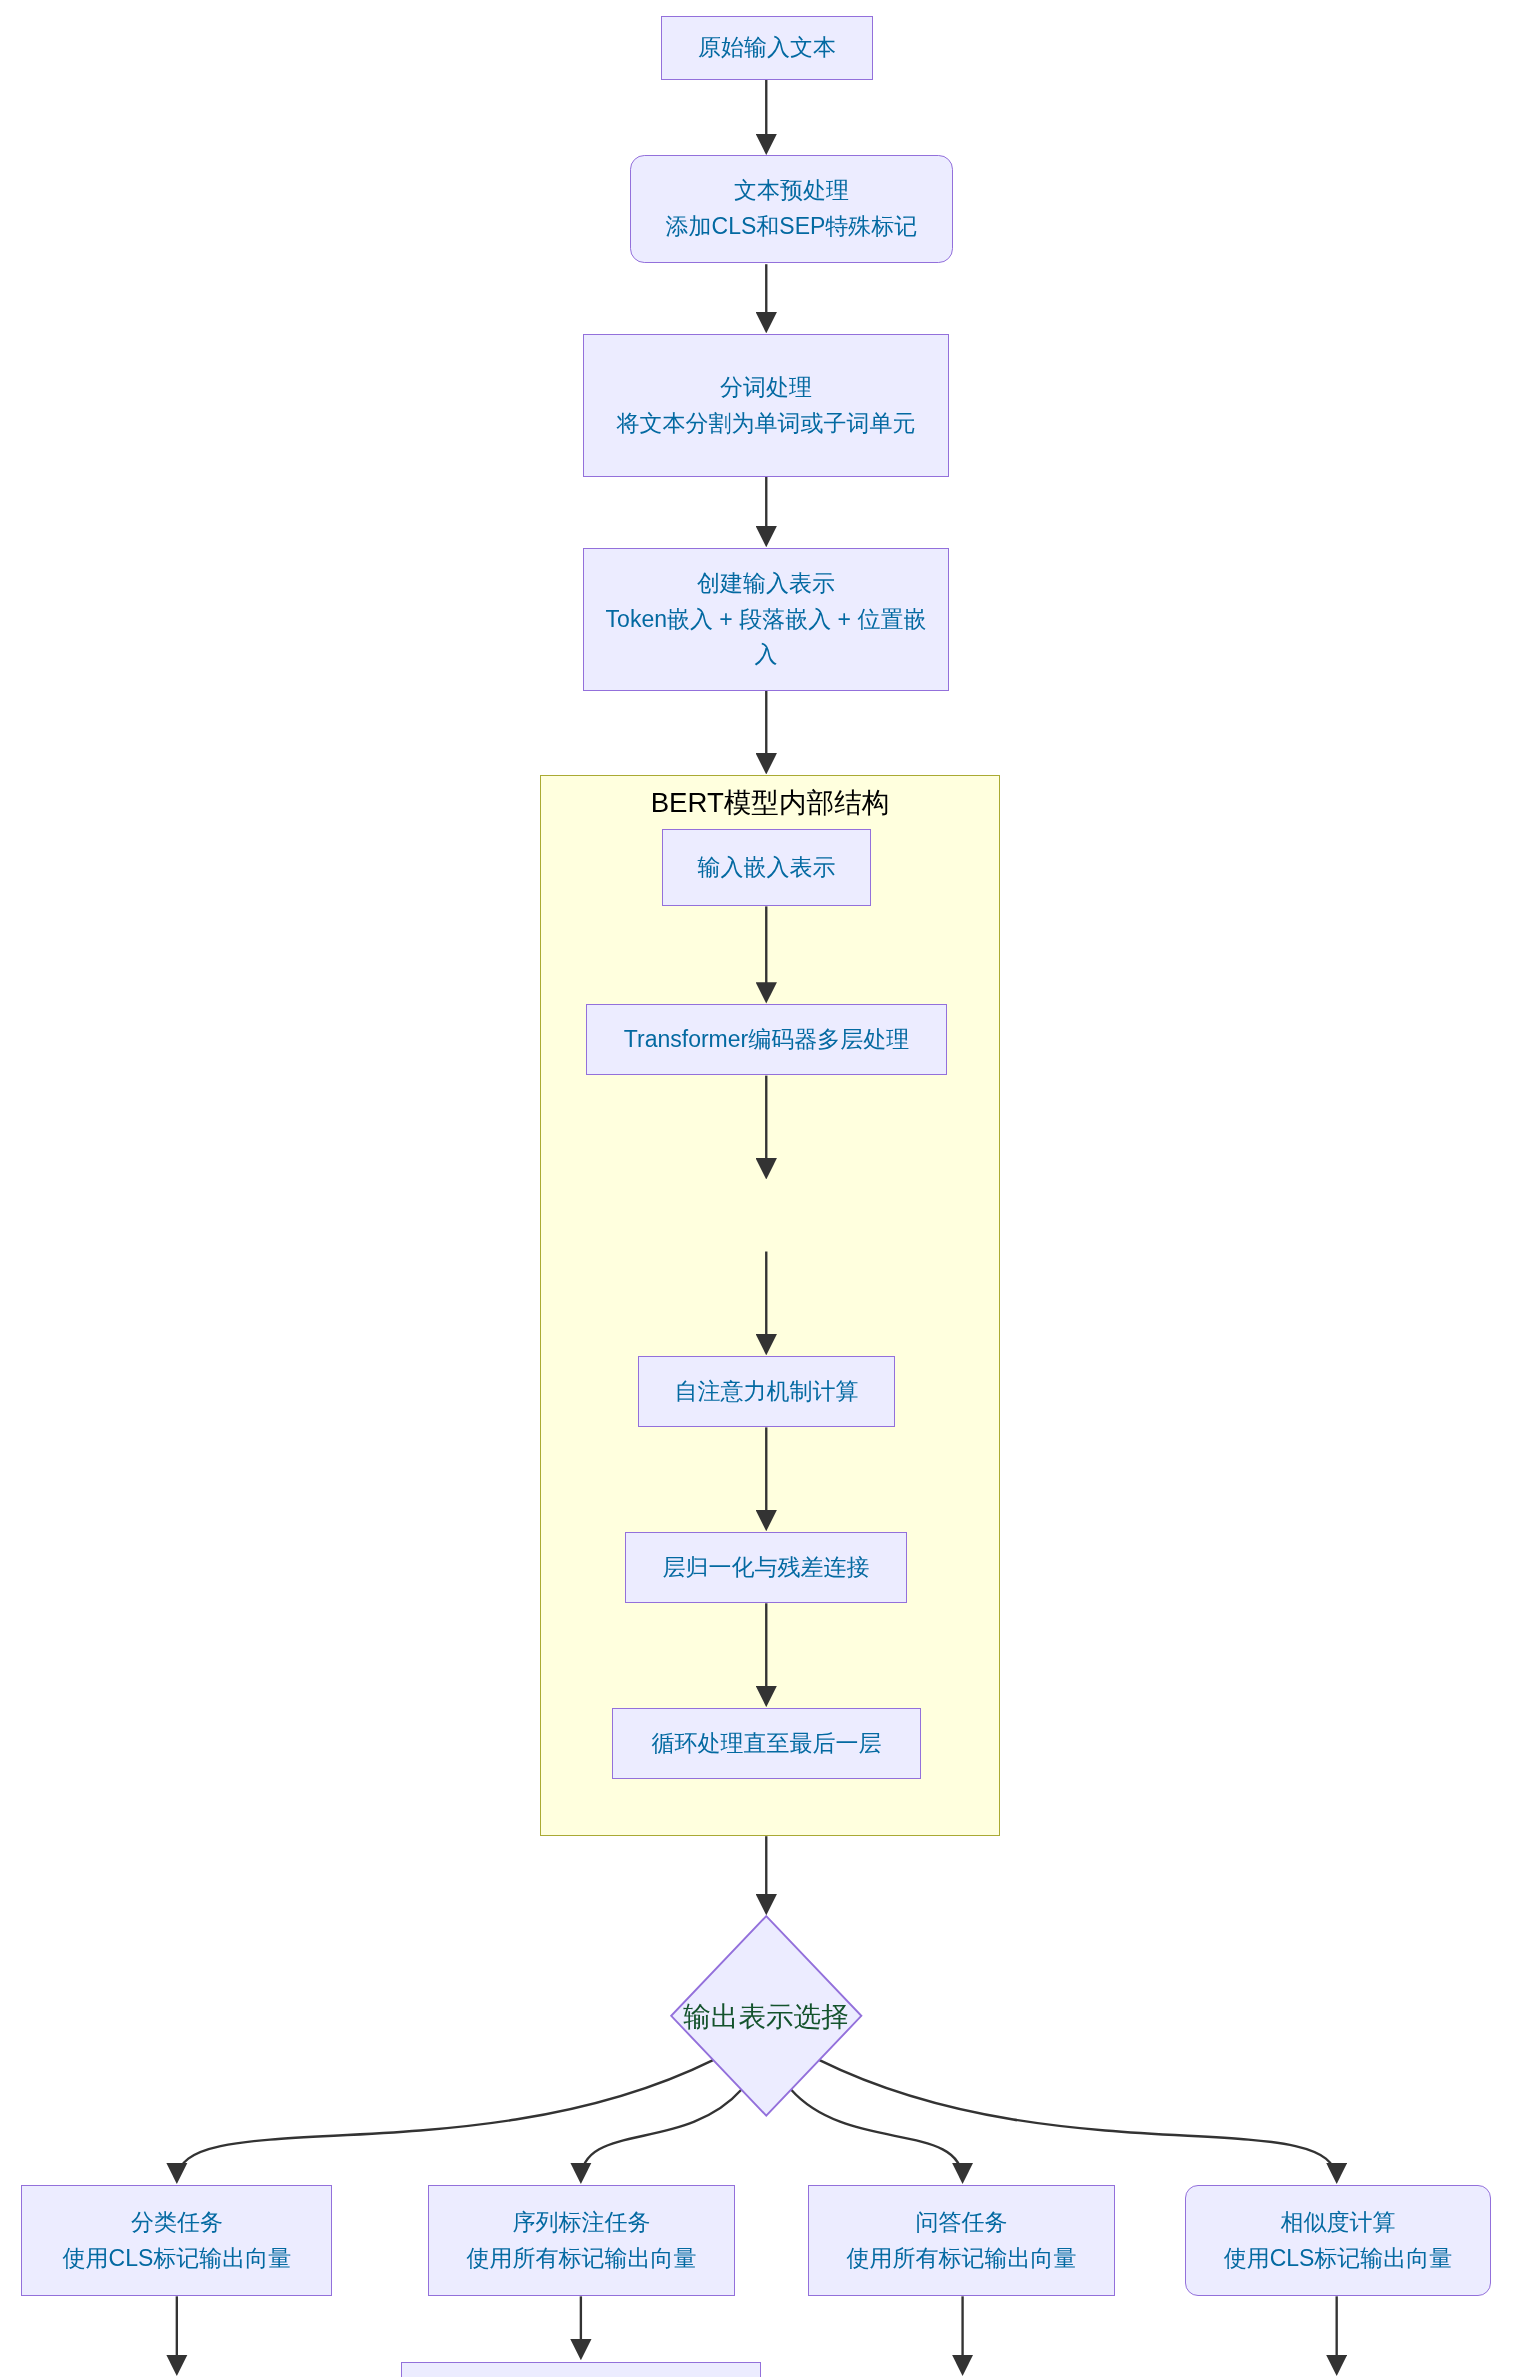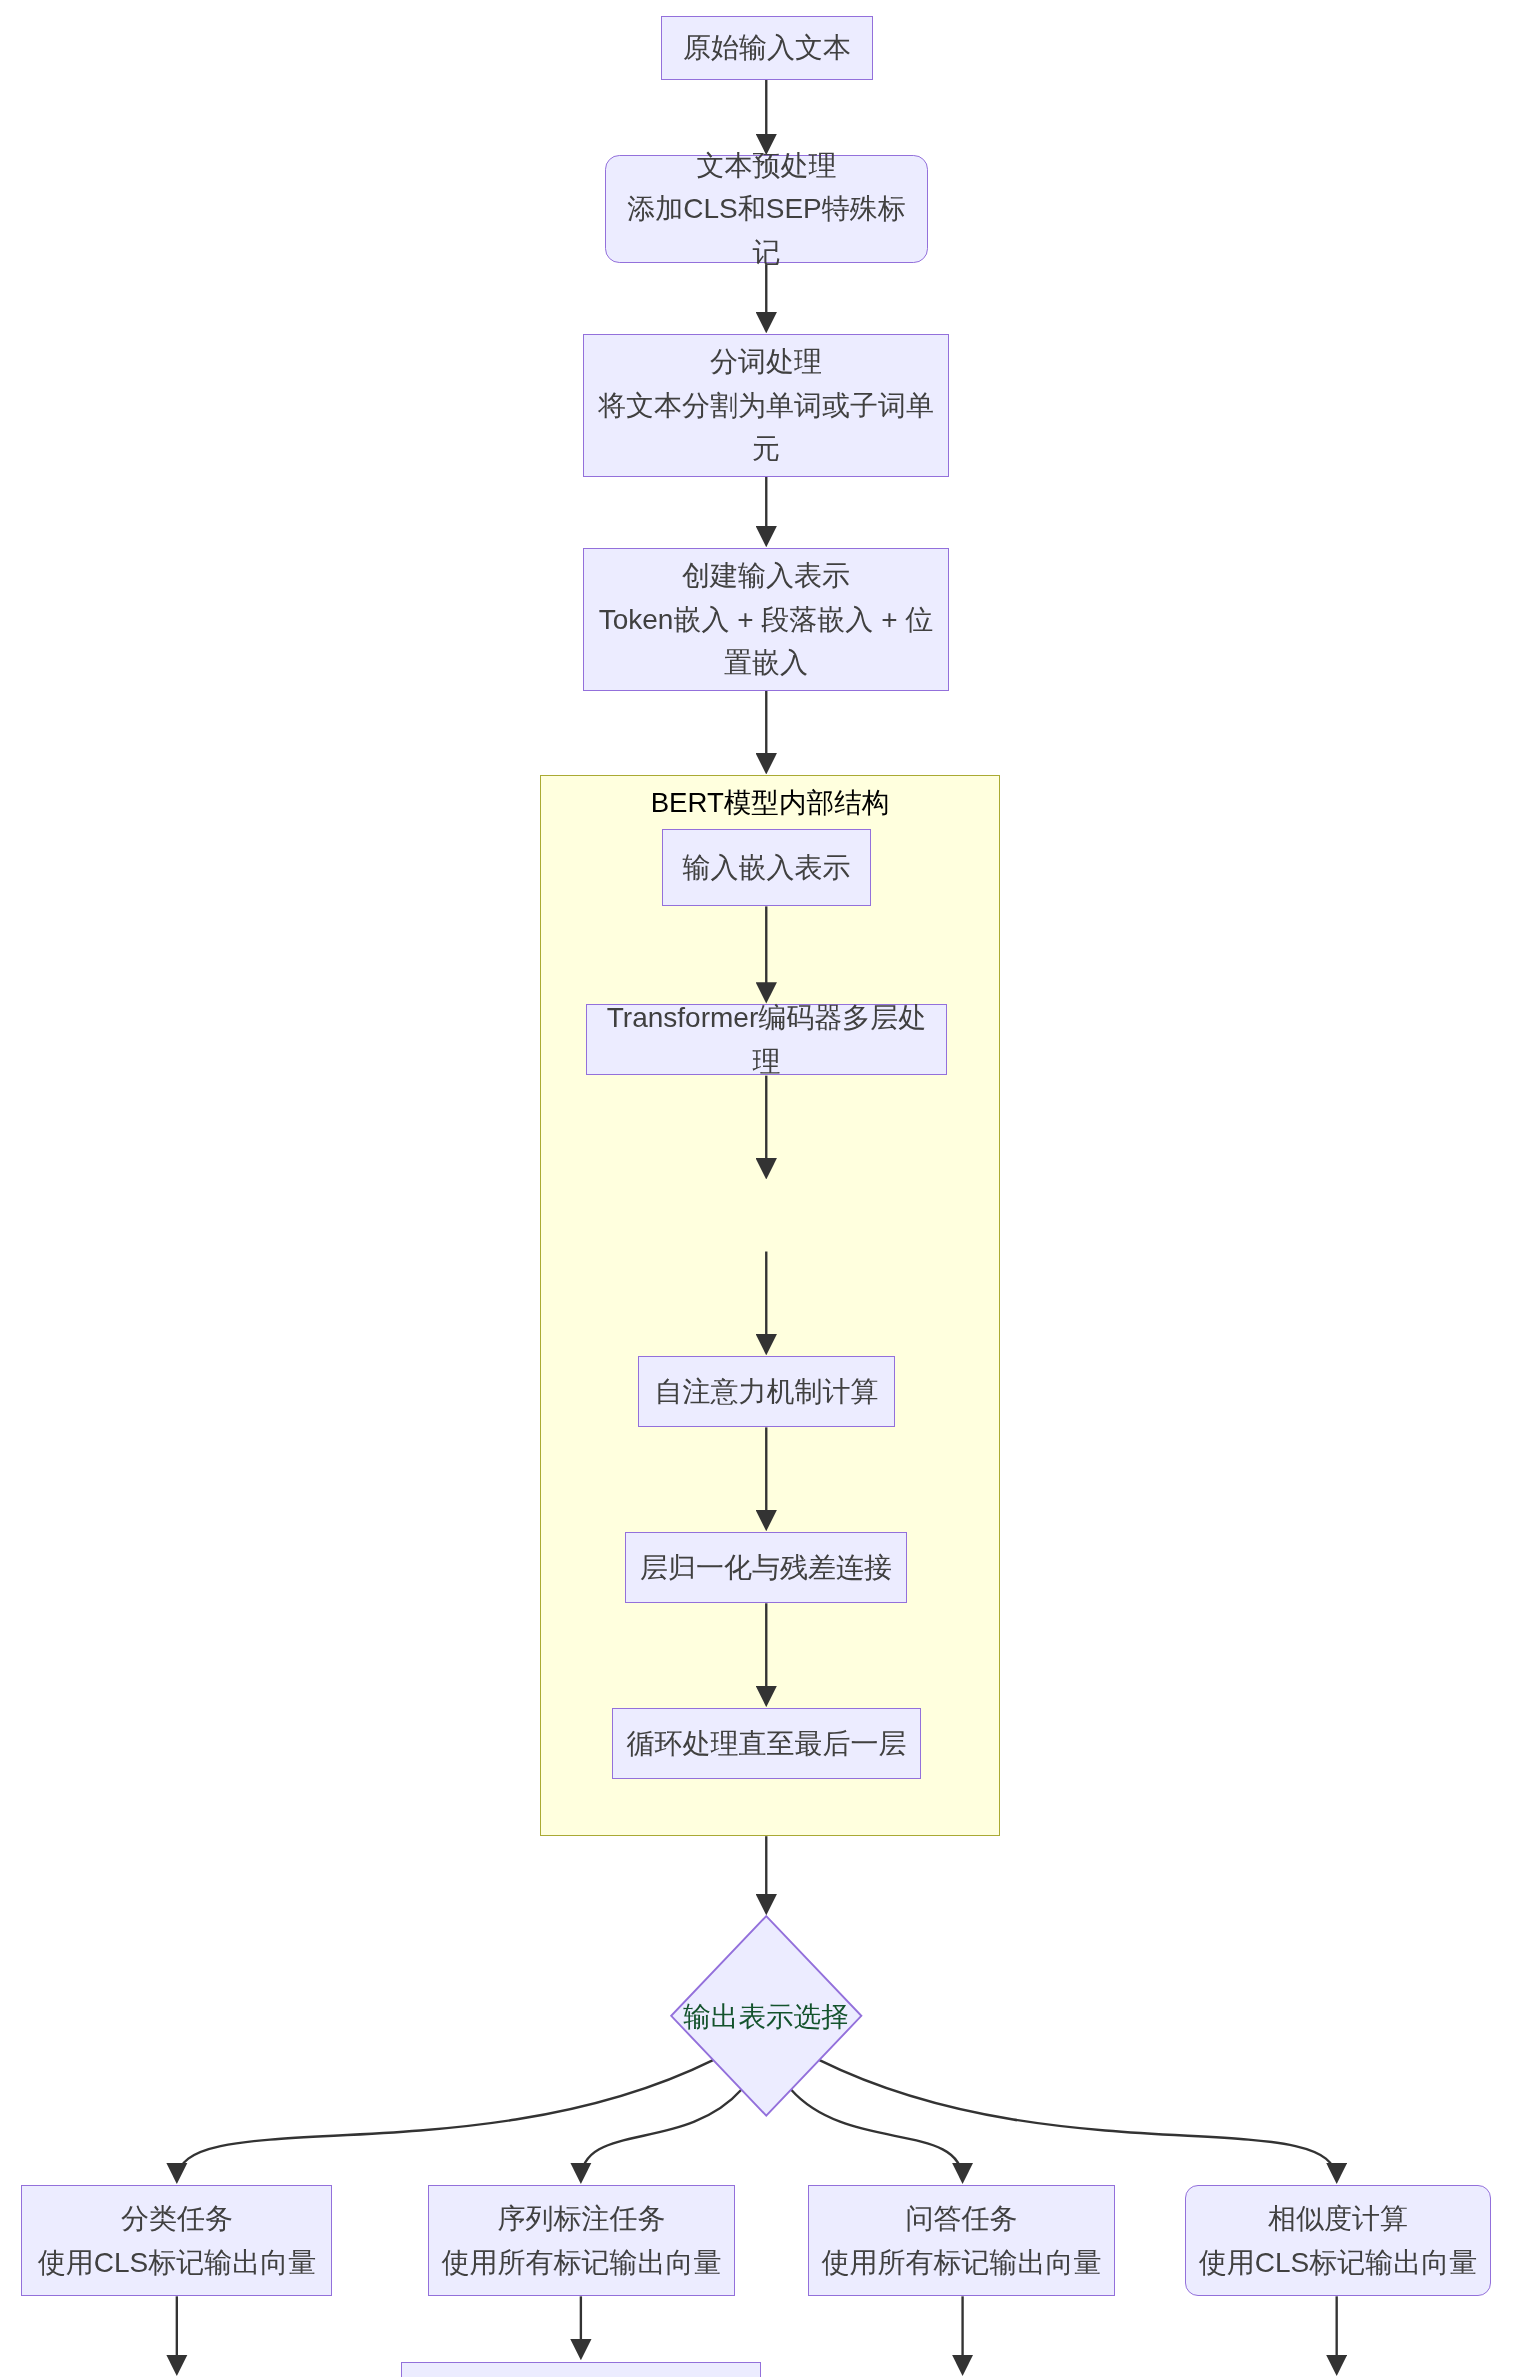--- a/index.html
+++ b/index.html
@@ -50,28 +50,29 @@
   .nd {
     position: absolute;
     background: #ECECFF;
     border: 1.9px solid #9370DB;
     box-sizing: border-box;
     display: flex;
     flex-direction: column;
     justify-content: center;
     align-items: center;
     text-align: center;
-    font-size: 28px;
+    font-size: 23px;
     line-height: 1.55;
     padding: 0 12.4px;
     z-index: 2;
-    color: #404040;
+    color: #0369a1;
   }
   .nd.rounded {
     border-radius: 14.3px;
+    margin-left: 25px;
   }
   .nl {
     width: 100%;
     word-break: break-word;
   }
   .diamond-label {
     position: absolute;
     display: flex;
     align-items: center;
     justify-content: center;

